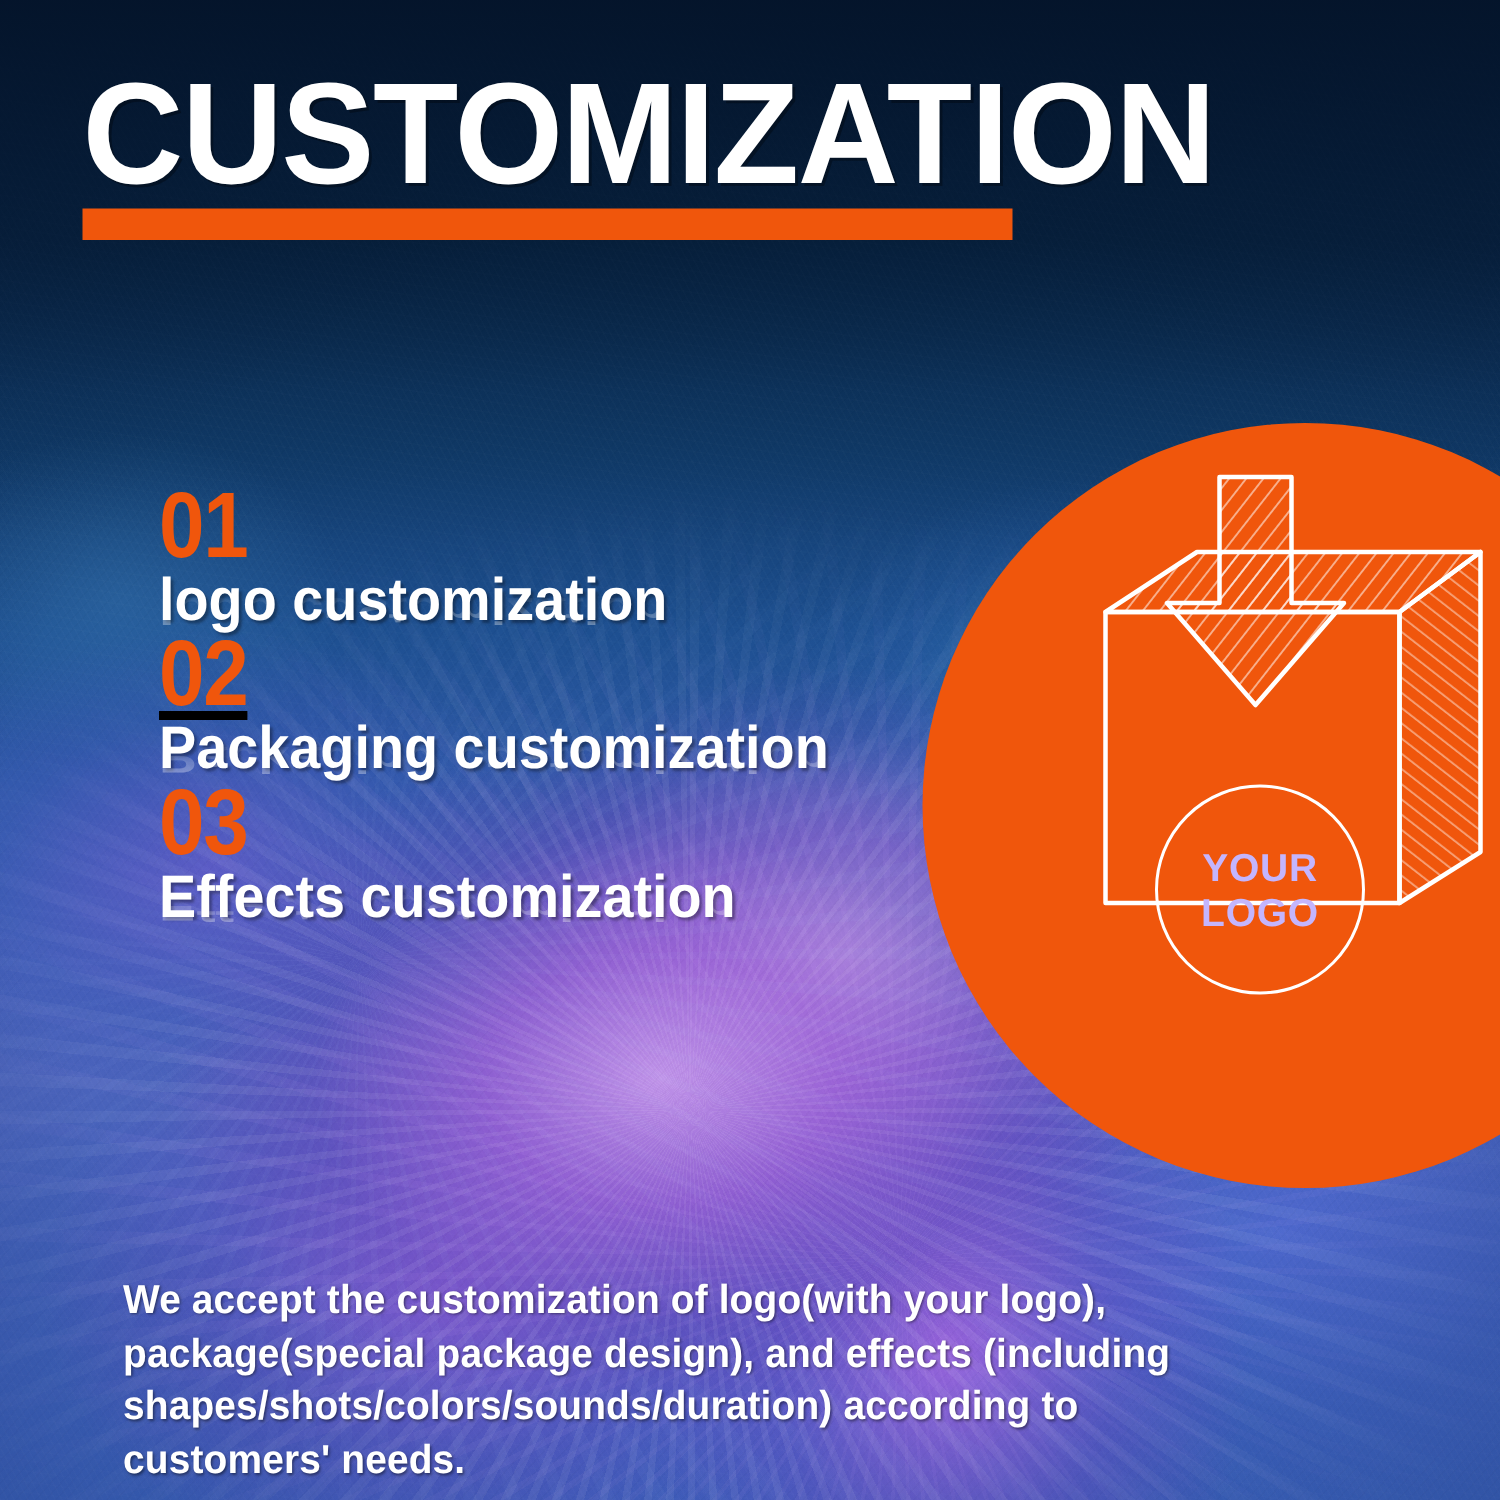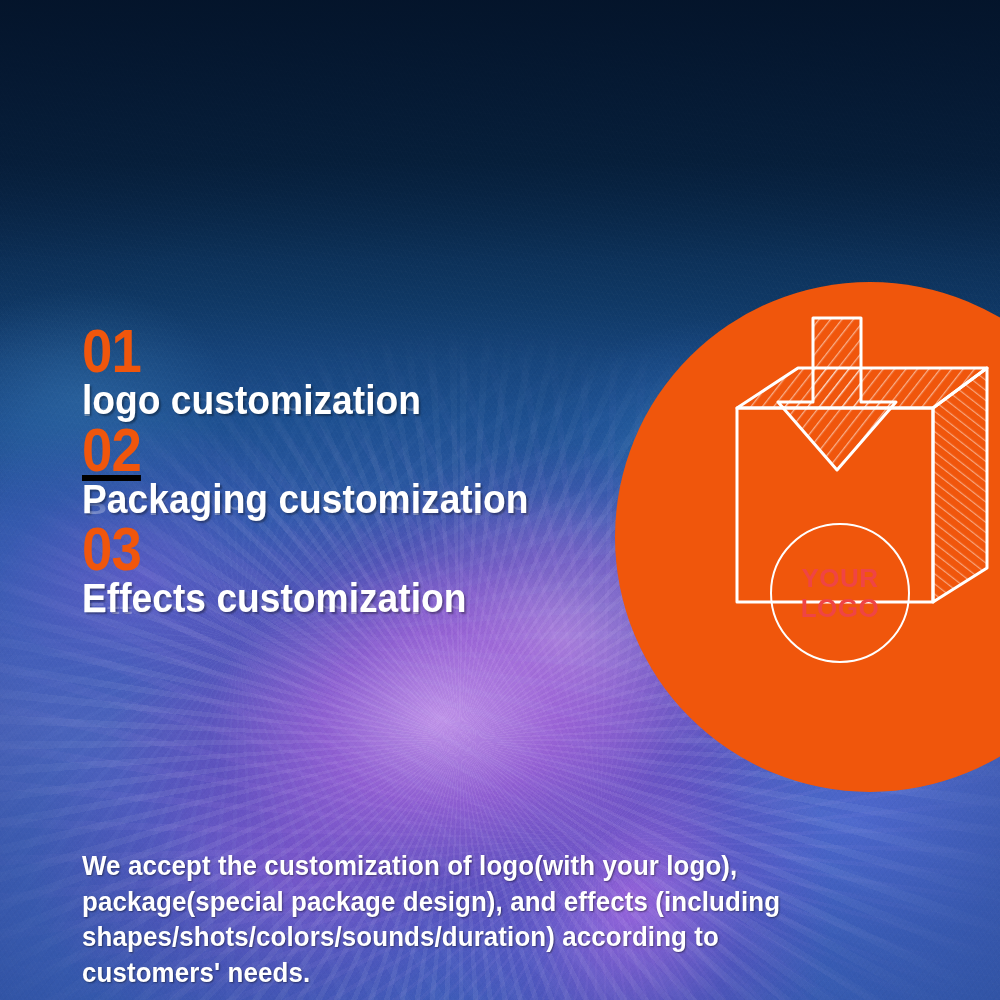--- a/index.html
+++ b/index.html
@@ -105,21 +105,21 @@
   .rule {
     position: absolute;
     z-index: 1;
     background: #f0560c;
   }
   .rule-1 { left: 0px;  top: 95px;  width: 620px; height: 21px; }
   .rule-2 { left: 0px;  top: 193px; width: 328px; height: 19px; }
 
   
   .items { position: absolute; left: 82px; top: 322px; width: 560px; }
-  .item { position: relative; margin-bottom: 26px; }
+  .item { position: relative; margin-bottom: 26px; margin-left: 24px; }
   .item-number {
     display: block;
     color: #f0560c;
     font-family: "Liberation Sans Narrow", "Liberation Sans", sans-serif;
     font-weight: bold;
     font-size: 62px;
     line-height: 0.92;
     letter-spacing: -1px;
     transform: scaleX(0.88);
     transform-origin: left center;
@@ -205,40 +205,44 @@
     border: 2px solid #ffffff;
     border-radius: 50%;
     display: flex;
     flex-direction: column;
     align-items: center;
     justify-content: center;
     box-sizing: border-box;
   }
   .logo-badge span {
     display: block;
-    color: #ef4444;
+    color: #c4b5fd;
     font-family: "Liberation Sans", sans-serif;
     font-weight: bold;
     font-size: 26px;
     line-height: 1.16;
     letter-spacing: 0.5px;
   }
 </style>
 </head>
 <body>
 
 <div class="poster">
 
   <div class="bg-base"></div>
   <div class="bg-burst"></div>
   <div class="bg-streaks"></div>
   <div class="bg-grain"></div>
   <div class="bg-vignette"></div>
 
   <div class="headline">
+    <div class="headline-line">
+      <span class="headline-text">CUSTOMIZATION</span>
+      <span class="rule rule-1"></span>
+    </div>
   </div>
 
   <div class="items">
 
     <div class="item item-1">
       <span class="item-number">01</span>
       <span class="item-title-wrap">
         <span class="item-title">logo customization</span>
         <span class="item-reflection">logo customization</span>
       </span>

